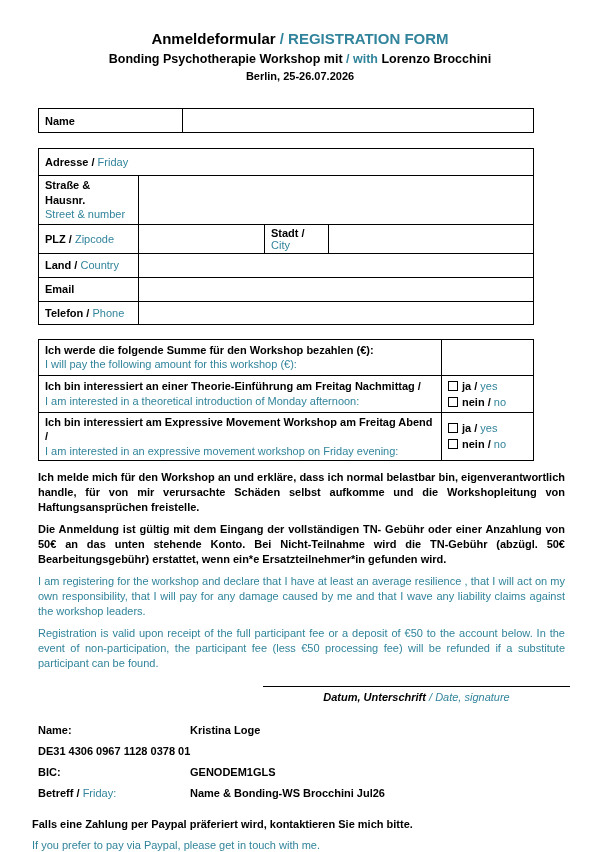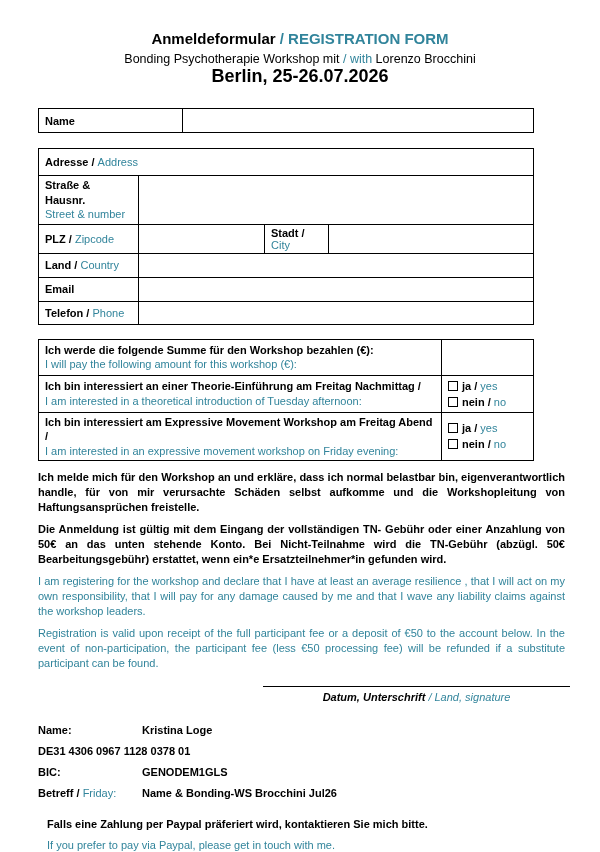--- a/index.html
+++ b/index.html
@@ -10,22 +10,22 @@
     background: #ffffff;
     font-family: "Liberation Sans", sans-serif;
     font-size: 11px;
     color: #000;
     overflow: hidden;
   }
   .teal   { color: var(--teal); }
   .b      { font-weight: bold; }
   .header { padding-top: 30px; text-align: center; }
   .title    { font-size: 15px; font-weight: bold; line-height: 18px; }
-  .subtitle { font-size: 12.5px; font-weight: normal; line-height: 17px; margin-top: 3px; }
-  .datum    { font-size: 18px; font-weight: bold; line-height: 17px; }
+  .subtitle { font-size: 12.5px; font-weight: bold; line-height: 17px; margin-top: 3px; }
+  .datum    { font-size: 11px; font-weight: bold; line-height: 17px; }
 
   table { border-collapse: collapse; table-layout: fixed; margin-left: 38px; }
   td { border: 1.5px solid #000; padding: 2px 6px; vertical-align: middle; overflow: hidden; }
   .name-table { margin-top: 23px; width: 495px; border-radius: 6px; }
   .name-table td { height: 19px; }
   .addr-table { margin-top: 15px; width: 495px; }
   .fee-table  { margin-top: 14px; width: 495px; }
   .fee-table td { vertical-align: middle; }
   .cell-2line { line-height: 14.5px; }
   .lbl-de { font-weight: bold; }
@@ -43,25 +43,25 @@
 
   .paras { width: 527px; margin: 9px 0 0 38px; text-align: justify; line-height: 15px; }
   .paras p { margin: 0 0 7px 0; }
   .p-de { font-weight: bold; color: #000; }
   .p-en { font-weight: normal; color: var(--teal); }
 
   .sig { width: 307px; margin: 15px 0 0 263px; border-top: 1.5px solid #000;
          text-align: center; font-style: italic; padding-top: 3px; line-height: 15px; }
 
   .bank { margin: 15px 0 0 38px; }
-  .bank-row { display: flex; line-height: 21px; }
+  .bank-row { display: flex; line-height: 21px; gap: 48px; }
   .bank-label { width: 104px; font-weight: bold; }
   .bank-value { font-weight: bold; }
 
-  .paypal { margin: 13px 0 0 47px; line-height: 15px; }
+  .paypal { margin: 13px 0 0 32px; line-height: 15px; }
   .paypal .pp-de { font-weight: bold; display:block; margin-bottom: 6px; }
   .paypal .pp-en { color: var(--teal); display:block; }
 </style>
 </head>
 <body>
 
 <div class="page">
 
   <div class="header">
     <div class="title"><span class="b">Anmeldeformular </span><span class="b teal">/ REGISTRATION FORM</span></div>
@@ -84,21 +84,21 @@
 
   <table class="addr-table">
     <colgroup>
         <col style="width:100px">
         <col style="width:126px">
         <col style="width:64px">
         <col style="width:205px">
       </colgroup>
     <tbody>
         <tr>
-      <td colspan="4" style="height:22px"><span class="lbl-de">Adresse / </span><span class="lbl-en">Address</span></td>
+      <td colspan="4" style="height:22px"><span class="lbl-de">Adresse / </span><span class="lbl-en">Friday</span></td>
     </tr>
     <tr>
       <td class="cell-2line" style="height:31px"><span class="lbl-de">Straße &amp; Hausnr.</span><br><span class="lbl-en">Street &amp; number</span></td>
       <td colspan="3"></td>
     </tr>
     <tr>
       <td style="height:19px"><span class="lbl-de">PLZ / </span><span class="lbl-en">Zipcode</span></td>
       <td></td>
       <td><span class="lbl-de">Stadt / </span><span class="lbl-en">City</span></td>
       <td></td>
@@ -122,21 +122,21 @@
     <colgroup>
         <col style="width:403px">
         <col style="width:92px">
       </colgroup>
     <tbody>
         <tr>
       <td class="cell-2line" style="height:31px"><span class="lbl-de">Ich werde die folgende Summe für den Workshop bezahlen (€):</span><br><span class="lbl-en">I will pay the following amount for this workshop (€):</span></td>
       <td></td>
     </tr>
     <tr>
-      <td class="cell-2line" style="height:32px"><span class="lbl-de">Ich bin interessiert an einer Theorie-Einführung am Freitag Nachmittag /</span><br><span class="lbl-en">I am interested in a theoretical introduction of Tuesday afternoon:</span></td>
+      <td class="cell-2line" style="height:32px"><span class="lbl-de">Ich bin interessiert an einer Theorie-Einführung am Freitag Nachmittag /</span><br><span class="lbl-en">I am interested in a theoretical introduction of Monday afternoon:</span></td>
       <td>
         <div class="opt-line"><span class="cbx"></span><span class="lbl-de">ja / </span><span class="lbl-en">yes</span></div>
         <div class="opt-line"><span class="cbx"></span><span class="lbl-de">nein / </span><span class="lbl-en">no</span></div>
       </td>
     </tr>
     <tr>
       <td class="cell-2line" style="height:33px"><span class="lbl-de">Ich bin interessiert am Expressive Movement Workshop am Freitag Abend /</span><br><span class="lbl-en">I am interested in an expressive movement workshop on Friday evening:</span></td>
       <td>
         <div class="opt-line"><span class="cbx"></span><span class="lbl-de">ja / </span><span class="lbl-en">yes</span></div>
         <div class="opt-line"><span class="cbx"></span><span class="lbl-de">nein / </span><span class="lbl-en">no</span></div>
@@ -146,21 +146,21 @@
     </table>
 
   <div class="paras">
     <p class="p-de">Ich melde mich für den Workshop an und erkläre, dass ich normal belastbar bin, eigenverantwortlich handle, für von mir verursachte Schäden selbst aufkomme und die Workshopleitung von Haftungsansprüchen freistelle.</p>
     <p class="p-de">Die Anmeldung ist gültig mit dem Eingang der vollständigen TN- Gebühr oder einer Anzahlung von 50€ an das unten stehende Konto. Bei Nicht-Teilnahme wird die TN-Gebühr (abzügl. 50€ Bearbeitungsgebühr) erstattet, wenn ein*e Ersatzteilnehmer*in gefunden wird.</p>
     <p class="p-en">I am registering for the workshop and declare that I have at least an average resilience , that I will act on my own responsibility, that I will pay for any damage caused by me and that I wave any liability claims against the workshop leaders.</p>
     <p class="p-en">Registration is valid upon receipt of the full participant fee or a deposit of €50 to the account below. In the event of non-participation, the participant fee (less €50 processing fee) will be refunded if a substitute participant can be found.</p>
   </div>
 
   <div class="sig">
-    <span class="b">Datum, Unterschrift </span><span class="teal">/ Land, signature</span>
+    <span class="b">Datum, Unterschrift </span><span class="teal">/ Date, signature</span>
   </div>
 
   <div class="bank">
     <div class="bank-row">
       <span class="bank-label">Name:</span>
       <span class="bank-value">Kristina Loge</span>
     </div>
     <div class="bank-row">
       <span class="bank-value">DE31 4306 0967 1128 0378 01</span>
     </div>

